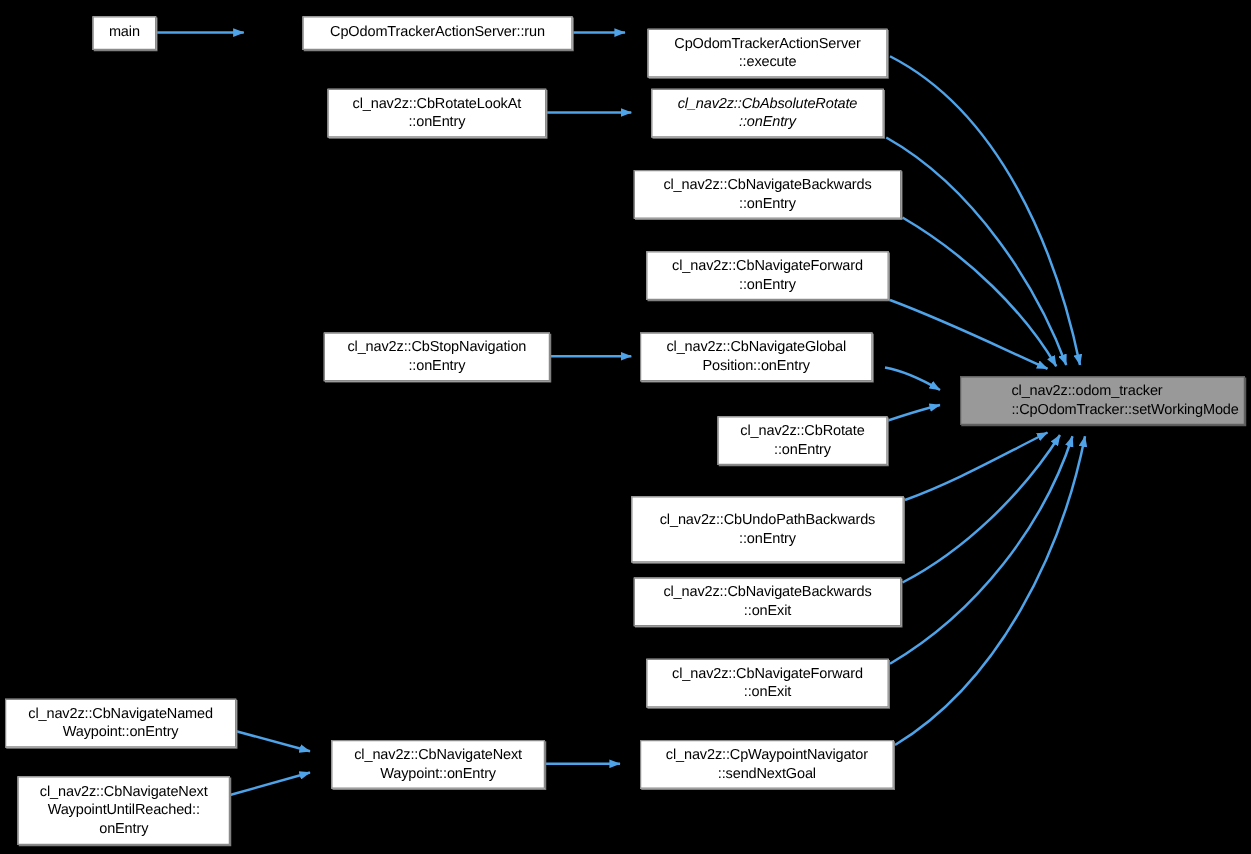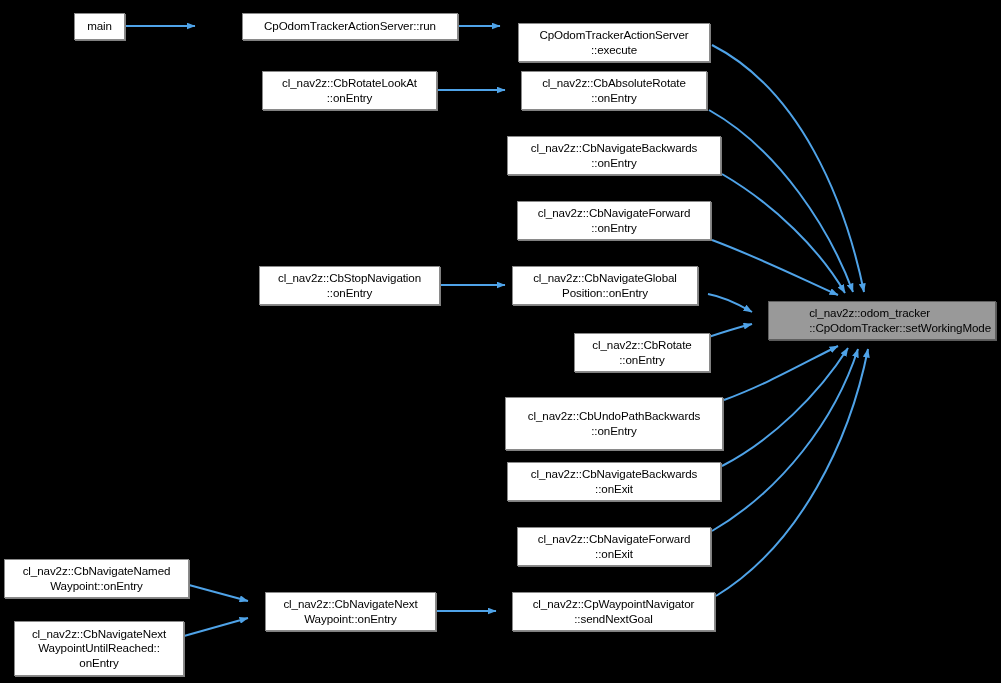--- a/index.html
+++ b/index.html
@@ -87,21 +87,21 @@
       </g>
   </svg>
 
   <div id="node-layer">
       <div class="node" style="left: 74px; top: 13px; width: 51px; height: 27px;"><span class="node-label">main</span></div>
       <div class="node" style="left: 242px; top: 13px; width: 216px; height: 27px;"><span class="node-label">CpOdomTrackerActionServer::run</span></div>
       <div class="node" style="left: 518px; top: 6px; width: 192px; height: 39px; margin-top: 17px;"><span class="node-label">CpOdomTrackerActionServer
 ::execute</span></div>
       <div class="node" style="left: 262px; top: 71px; width: 175px; height: 39px;"><span class="node-label">cl_nav2z::CbRotateLookAt
 ::onEntry</span></div>
-      <div class="node" style="left: 521px; top: 71px; width: 186px; height: 39px;"><span class="node-label">cl_nav2z::CbAbsoluteRotate
+      <div class="node" style="left: 521px; top: 71px; width: 186px; height: 39px; font-style: italic;"><span class="node-label">cl_nav2z::CbAbsoluteRotate
 ::onEntry</span></div>
       <div class="node" style="left: 507px; top: 136px; width: 214px; height: 39px;"><span class="node-label">cl_nav2z::CbNavigateBackwards
 ::onEntry</span></div>
       <div class="node" style="left: 517px; top: 201px; width: 194px; height: 39px;"><span class="node-label">cl_nav2z::CbNavigateForward
 ::onEntry</span></div>
       <div class="node" style="left: 259px; top: 266px; width: 181px; height: 39px;"><span class="node-label">cl_nav2z::CbStopNavigation
 ::onEntry</span></div>
       <div class="node" style="left: 512px; top: 266px; width: 186px; height: 39px;"><span class="node-label">cl_nav2z::CbNavigateGlobal
 Position::onEntry</span></div>
       <div class="node" style="left: 546px; top: 333px; width: 136px; height: 39px; margin-left: 28px;"><span class="node-label">cl_nav2z::CbRotate

